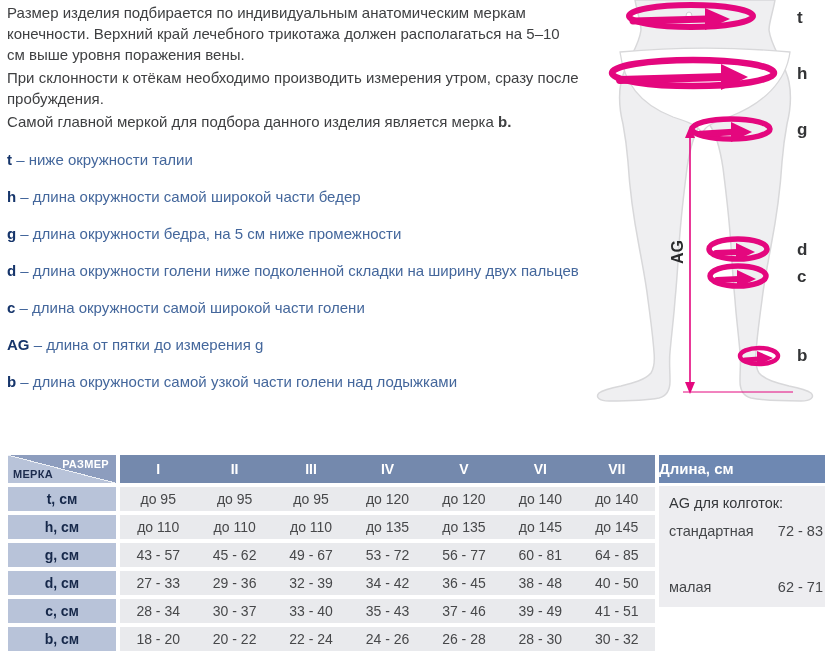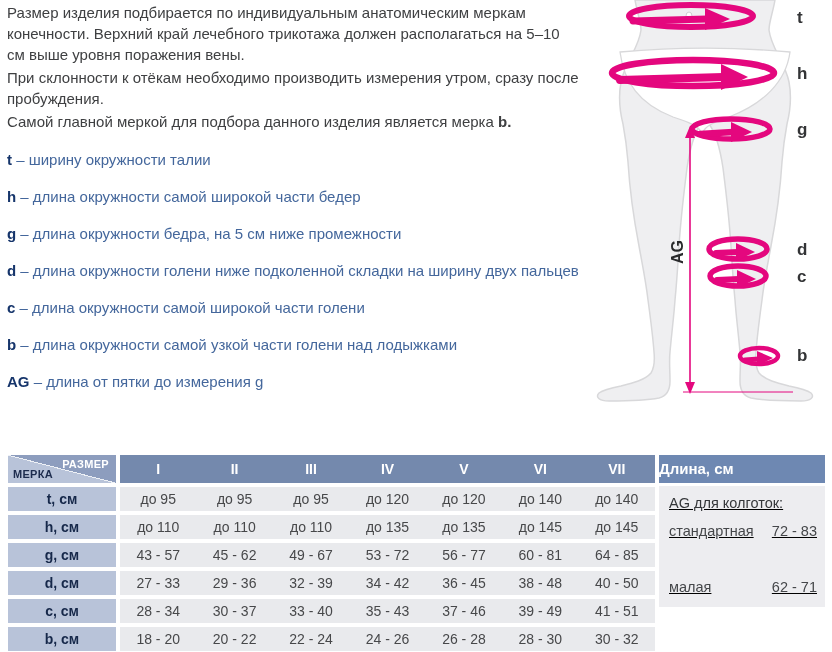--- a/index.html
+++ b/index.html
@@ -41,45 +41,45 @@
   .head .band div { line-height:28px; }
   .corner { position:relative; width:108px; margin-right:4px;
             background:linear-gradient(to bottom left,#8d9dbe 0 49.4%, #eef1f6 49.4% 51.2%, #b8c3d9 51.2% 100%); }
   .corner .c-top { position:absolute; top:3px; right:7px; font-size:11px; font-weight:bold; color:#fff; letter-spacing:.3px; }
   .corner .c-bottom { position:absolute; bottom:3px; left:5px; font-size:11px; font-weight:bold; color:#1d2c4e; letter-spacing:.3px; }
 
   
   .length-panel { position:absolute; left:659px; top:455px; width:166px; }
   .lp-header { height:28px; line-height:28px; background:#6e88b2; color:#fff;
                font-size:15px; font-weight:bold; margin-bottom:3px; }
-  .lp-body { background:#ededf0; padding:9px 8px 12px 10px;text-decoration:underline; }
+  .lp-body { background:#ededf0; padding:9px 2px 12px 10px; }
   .lp-sub { font-size:14.5px; color:#35373a; margin-bottom:12px; }
   .lp-row { display:flex; justify-content:space-between; font-size:14.5px; color:#45474a; margin-bottom:12px; }
   .lp-row:last-child { margin-bottom:0;margin-top:40px; }
 </style>
 </head>
 <body>
 
 <div class="page">
 
   <div class="intro">
     <p>Размер изделия подбирается по индивидуальным анатомическим меркам конечности. Верхний край лечебного трикотажа должен располагаться на 5–10 см выше уровня поражения вены.</p>
     <p class="gap">При склонности к отёкам необходимо производить измерения утром, сразу после пробуждения.</p>
     <p class="highlight"><span>Самой главной меркой для подбора данного изделия является мерка</span>
       <b>b.</b></p>
   </div>
 
   <ul class="legend">
-    <li><span class="mkey">t</span> <span class="mdash">–</span> <span>ширину окружности талии</span></li>
+    <li><span class="mkey">t</span> <span class="mdash">–</span> <span>ниже окружности талии</span></li>
     <li><span class="mkey">h</span> <span class="mdash">–</span> <span>длина окружности самой широкой части бедер</span></li>
     <li><span class="mkey">g</span> <span class="mdash">–</span> <span>длина окружности бедра, на 5 см ниже промежности</span></li>
     <li><span class="mkey">d</span> <span class="mdash">–</span> <span>длина окружности голени ниже подколенной складки на ширину двух пальцев</span></li>
     <li><span class="mkey">c</span> <span class="mdash">–</span> <span>длина окружности самой широкой части голени</span></li>
+    <li><span class="mkey">AG</span> <span class="mdash">–</span> <span>длина от пятки до измерения g</span></li>
     <li><span class="mkey">b</span> <span class="mdash">–</span> <span>длина окружности самой узкой части голени над лодыжками</span></li>
-    <li><span class="mkey">AG</span> <span class="mdash">–</span> <span>длина от пятки до измерения g</span></li>
   </ul>
 
   <div class="figure">
     <svg width="257" height="420" viewBox="0 0 257 420">
 
       <path fill="#efeff1" stroke="#d8d8da" stroke-width="1.5" d="M 60 0
            C 62 12 66 22 66 30 C 64 48 50 62 46 82 C 43 98 45 112 48 124
            C 51 140 52 150 53 162 C 55 195 59 220 64 246 C 68 268 71 282 73 300
            C 76 322 78 338 79 352 C 80 362 79 368 76 373 C 70 380 58 383 46 386
            C 36 388 28 390 24 393 C 20 397 24 401 34 401 C 52 401 74 400 84 398

